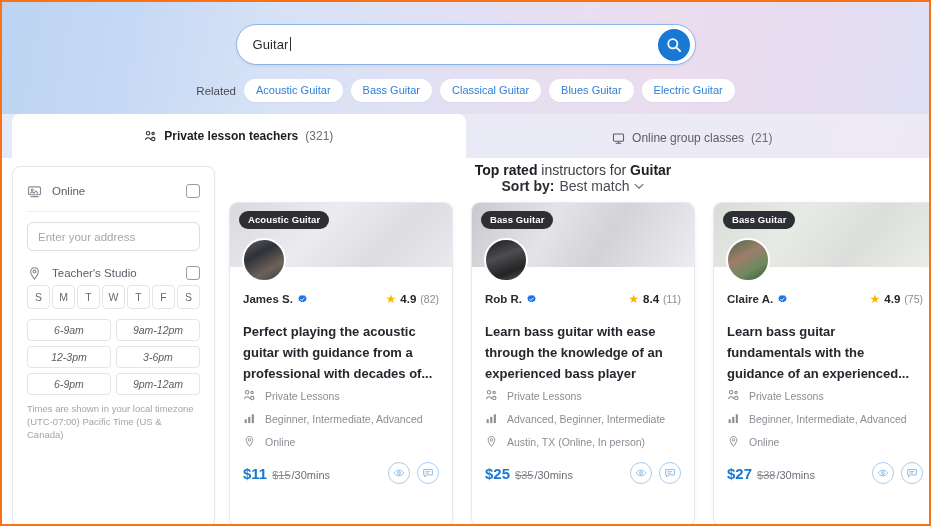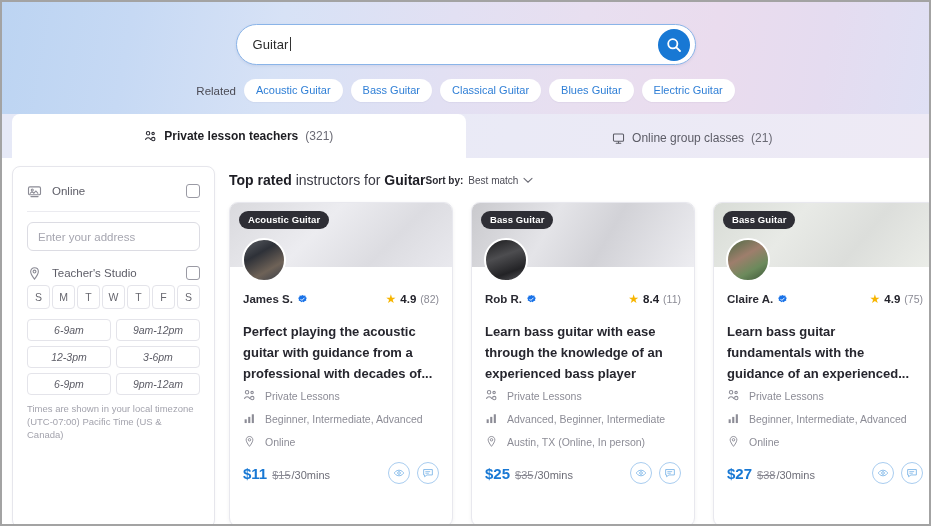--- a/index.html
+++ b/index.html
@@ -6,21 +6,21 @@
   html, body {
     width: 931px; height: 526px;
     font-family: "Liberation Sans", sans-serif;
     overflow: hidden;
     background: #000;
   }
   .page {
     position: relative;
     width: 931px; height: 526px;
     background: #0f172a;
-    border: 2px solid #a3a3a3;
+    border: 2px solid #f97316;
     overflow: hidden;
   }
 
   
   .hero {
     position: relative;
     height: 112px;
     background: linear-gradient(100deg,
         #bcd4f2 0%, #c6d9f4 14%, #d7e2f6 30%,
         #e2e0f3 48%, #e8dff0 62%, #eadcee 76%,
@@ -205,29 +205,30 @@
     line-height: 13px;
   }
 
   
   .main {
     flex: 1;
     padding: 0 0 0 14px;
     min-width: 0;
   }
   .main-head {
-    display: flex; align-items: center; justify-content: flex-start;
+    display: flex; align-items: center; justify-content: flex-end;
     height: 28px;
     padding-right: 12px;
+    flex-direction: column;
   }
   .main-title { font-size: 14px; color: #3a3a44; }
   .main-title b { color: #1d1d24; font-weight: bold; }
   .sortby {
     display:flex; align-items:center; gap: 5px;
-    font-size: 10px; color:#4b4b55;
+    font-size: 14px; color:#4b4b55;
     cursor: pointer;
   }
   .sortby .sb-l { font-weight: bold; color:#2c2c34; }
   .sortby .sb-v { color:#4b4b55; }
 
   .cards {
     display: flex;
     gap: 18px;
     margin-top: 8px;
   }

